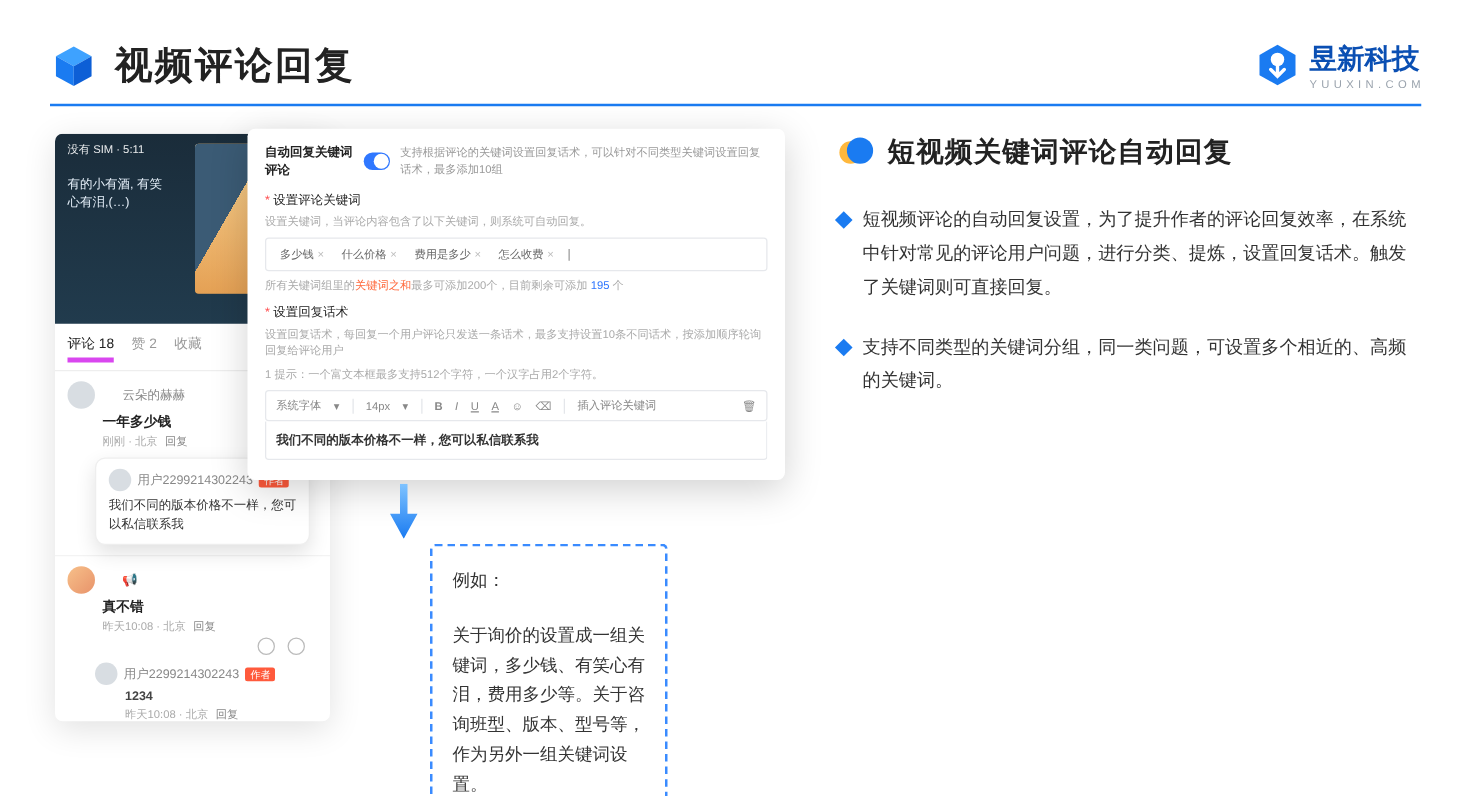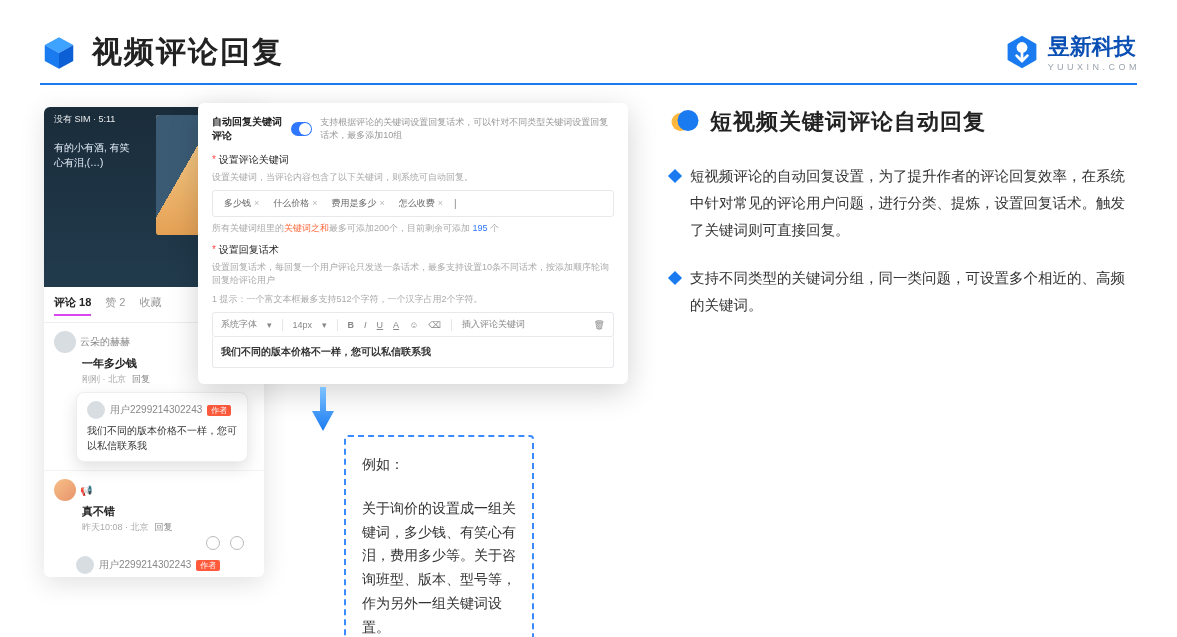--- a/index.html
+++ b/index.html
@@ -9,30 +9,30 @@
 .cube-icon{width:38px;height:38px;flex:none}
 .page-title{font-size:30px;font-weight:600;color:#222;letter-spacing:2px}
 .logo-wrap{display:flex;align-items:center;gap:8px}
 .logo-hex{width:36px;height:36px;flex:none}
 .logo-text{font-size:22px;font-weight:700;color:#0a4fb3}
 .logo-sub{font-size:9px;color:#9aa3ad;letter-spacing:.5px}
 .divider{height:2px;background:#1a7bf1;margin:0 40px 18px}
 .content{display:flex;padding:0 32px;gap:0}
 .left-col{position:relative;width:590px;height:480px}
 .phone-card{position:absolute;left:12px;top:4px;width:220px;height:470px;background:#fff;border-radius:6px;box-shadow:0 6px 26px rgba(0,0,0,.12);overflow:hidden;font-size:11px;color:#444}
-.ph-hero{height:180px;background:linear-gradient(180deg,#1a2c3a 0%,#213b4d 100%);color:#fff;padding:6px 10px;position:relative;overflow:hidden}
+.ph-hero{height:152px;background:linear-gradient(180deg,#1a2c3a 0%,#213b4d 100%);color:#fff;padding:6px 10px;position:relative;overflow:hidden}
 .ph-status{font-size:9px;opacity:.9}
 .ph-cap{font-size:10px;line-height:1.5;color:#e6f0fa;margin-top:14px;max-width:80px}
 .ph-photo{position:absolute;right:8px;top:8px;width:100px;height:120px;background:linear-gradient(#f3c98b,#d39a57);border-radius:3px;display:flex;align-items:center;justify-content:center;color:#fff;font-size:10px;overflow:hidden}
 .ph-photo::after{content:"";position:absolute;inset:0;background:linear-gradient(120deg,#3b5b75 0 35%,transparent 35%),linear-gradient(180deg,rgba(255,220,150,.5),rgba(255,170,80,.4));}
 .ph-tabs{display:flex;gap:14px;padding:8px 10px 6px;border-bottom:1px solid #eee}
 .ph-tab{font-size:11px;color:#999}
-.ph-tab.active{color:#222;font-weight:700;border-bottom:2px solid #d946ef;padding-bottom:4px}
+.ph-tab.active{color:#222;font-weight:400;border-bottom:4px solid #d946ef;padding-bottom:4px}
 .cmt{padding:8px 10px;border-bottom:1px solid #f3f3f3}
-.cmt-head{display:flex;align-items:center;gap:4px}
+.cmt-head{display:flex;align-items:center;gap:22px}
 .avatar{width:22px;height:22px;border-radius:50%;background:#d8dde2;flex:none}
 .avatar.sm{width:18px;height:18px}
 .uname{font-size:10px;color:#888}
 .ctext{font-size:11px;color:#222;margin:3px 0 2px 28px;font-weight:600}
 .cmeta{font-size:9px;color:#aaa;margin-left:28px;display:flex;gap:6px;align-items:center}
 .cmeta .reply{color:#888}
 .reply-bubble{margin:6px 6px 0 22px;background:#fff;border:1px solid #eee;border-radius:8px;padding:8px 10px;box-shadow:0 6px 16px rgba(0,0,0,.12)}
 .rb-head{display:flex;align-items:center;gap:5px;margin-bottom:4px}
 .badge{background:#ff5a3c;color:#fff;font-size:8px;padding:0 4px;border-radius:2px}
 .rb-text{font-size:10px;color:#333;line-height:1.5}

